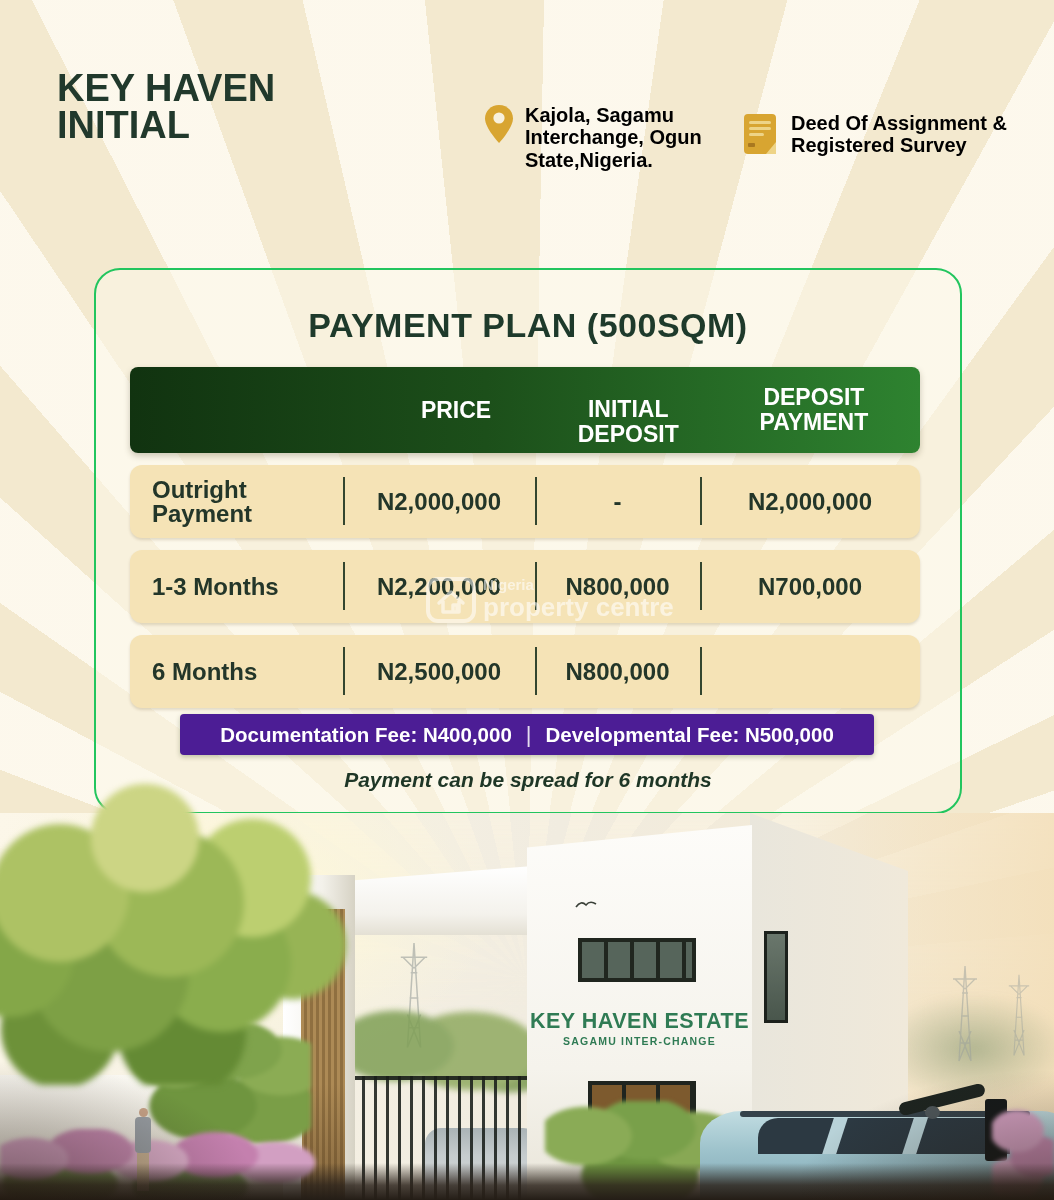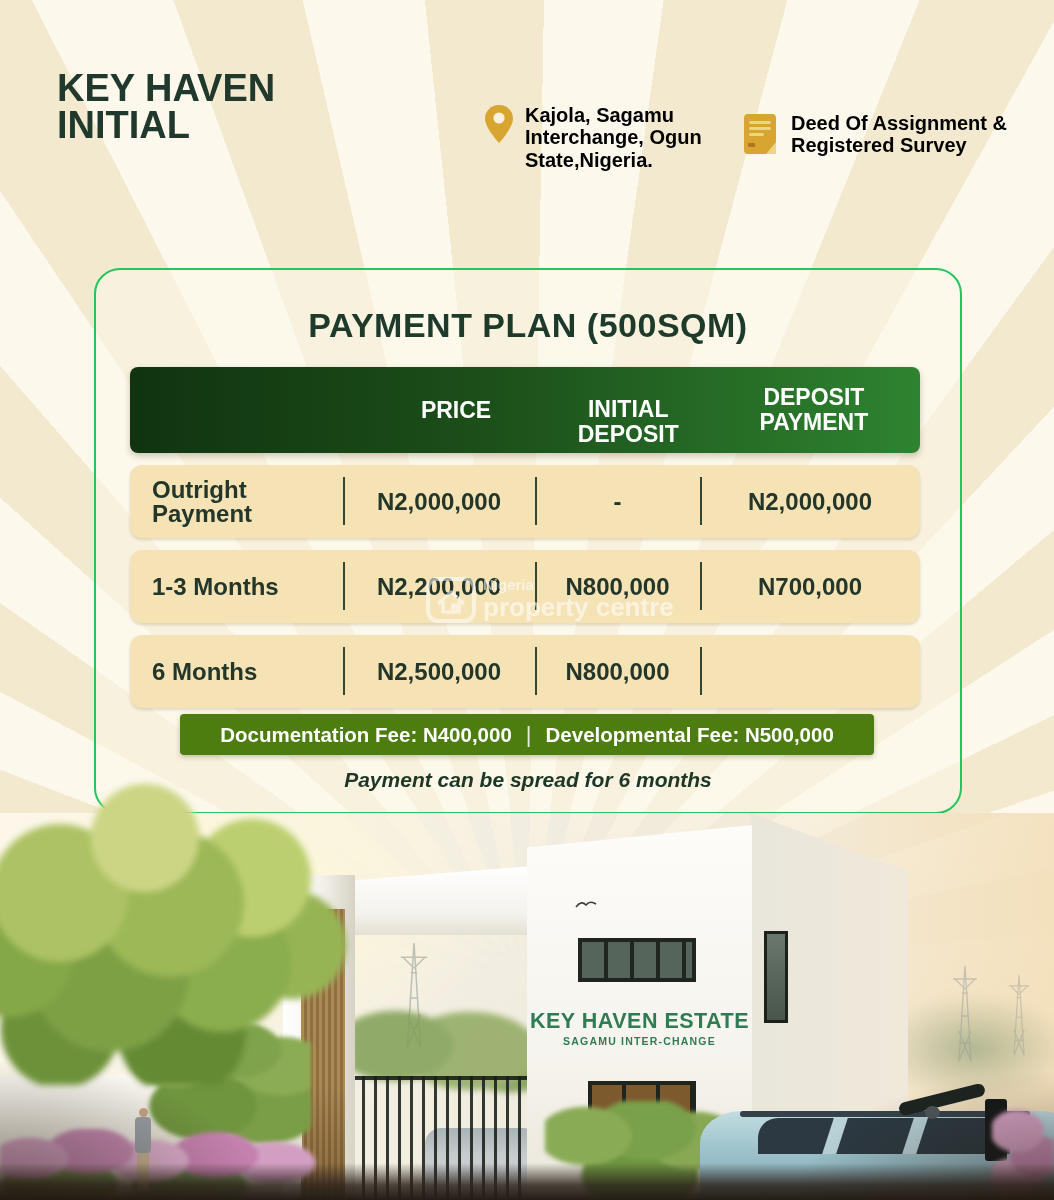--- a/index.html
+++ b/index.html
@@ -59,21 +59,21 @@
     font-weight:700; font-size:24px; color:#233629; line-height:1.0;
     box-shadow:0 2px 3px rgba(100,80,30,0.18);
   }
   .td-label { width:213px; padding-left:22px; }
   .td-val { text-align:center; }
   .vsep { position:absolute; width:2px; height:48px; top:12px; background:#33462f; }
   .vsep.s1{left:213px;} .vsep.s2{left:405px;} .vsep.s3{left:570px;}
 
   .fees-bar {
     left:84px; top:444px; width:694px; height:41px;
-    background:#4d7c0f; border-radius:4px;
+    background:#4c1d95; border-radius:4px;
     display:flex; align-items:center; justify-content:center; gap:14px;
     color:#ffffff; font-weight:700; font-size:20.5px;
     box-shadow:0 2px 5px rgba(60,80,30,0.3);
   }
   .fees-sep { font-weight:400; font-size:22px; opacity:0.85; }
   .plan-note {
     left:0; top:498px; width:100%; text-align:center;
     font-style:italic; font-weight:700; font-size:21px; color:#1e3626;
   }
 

